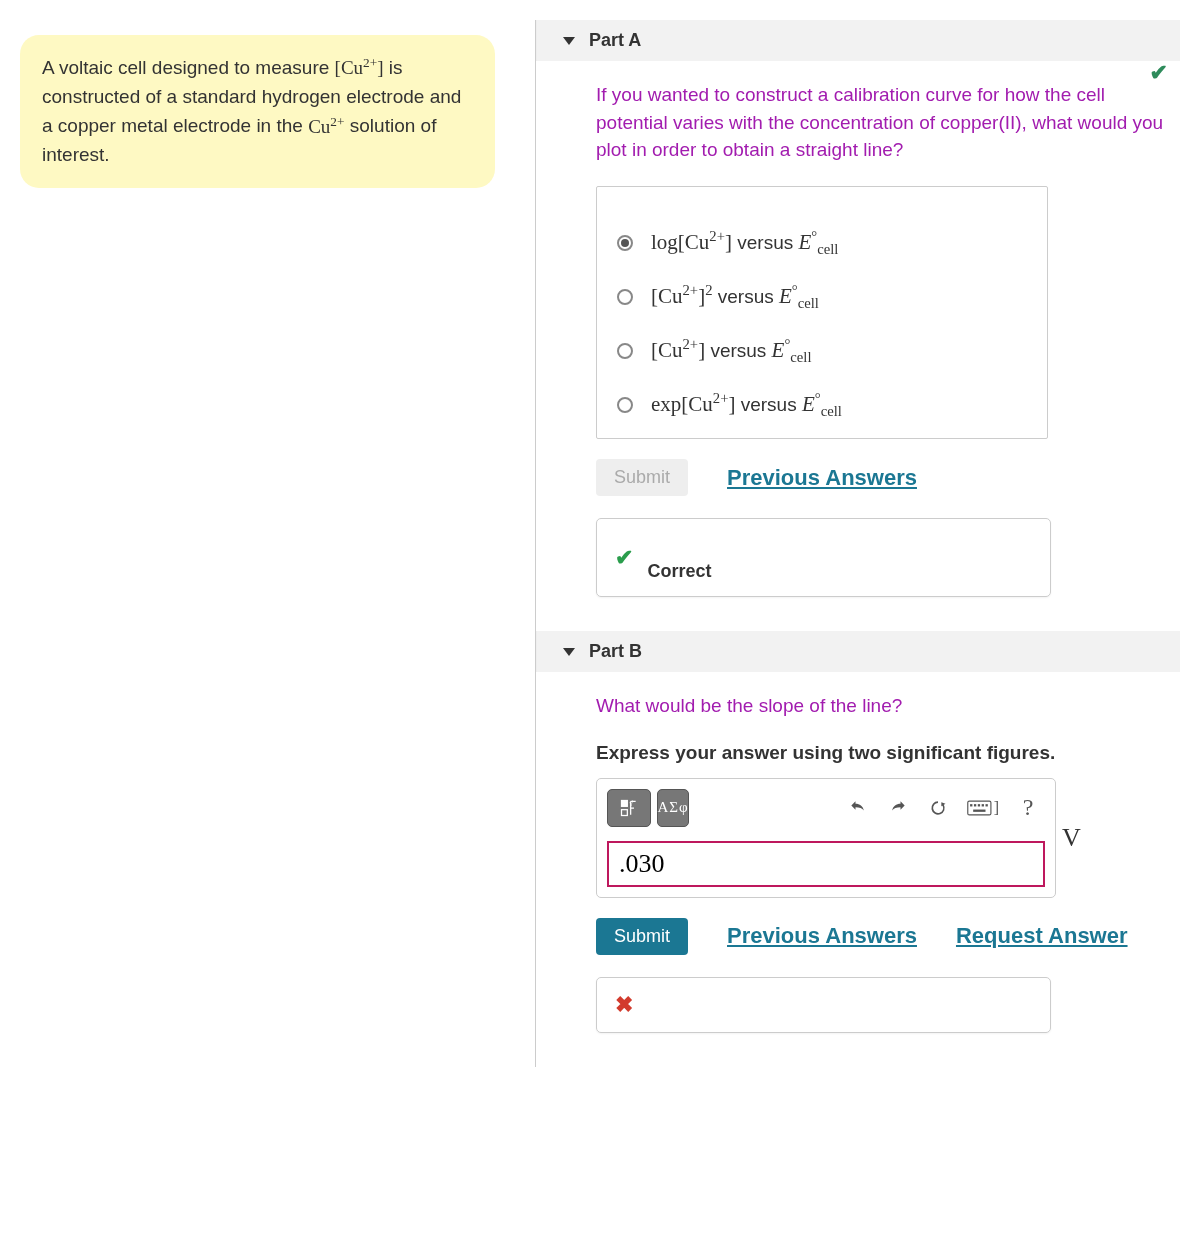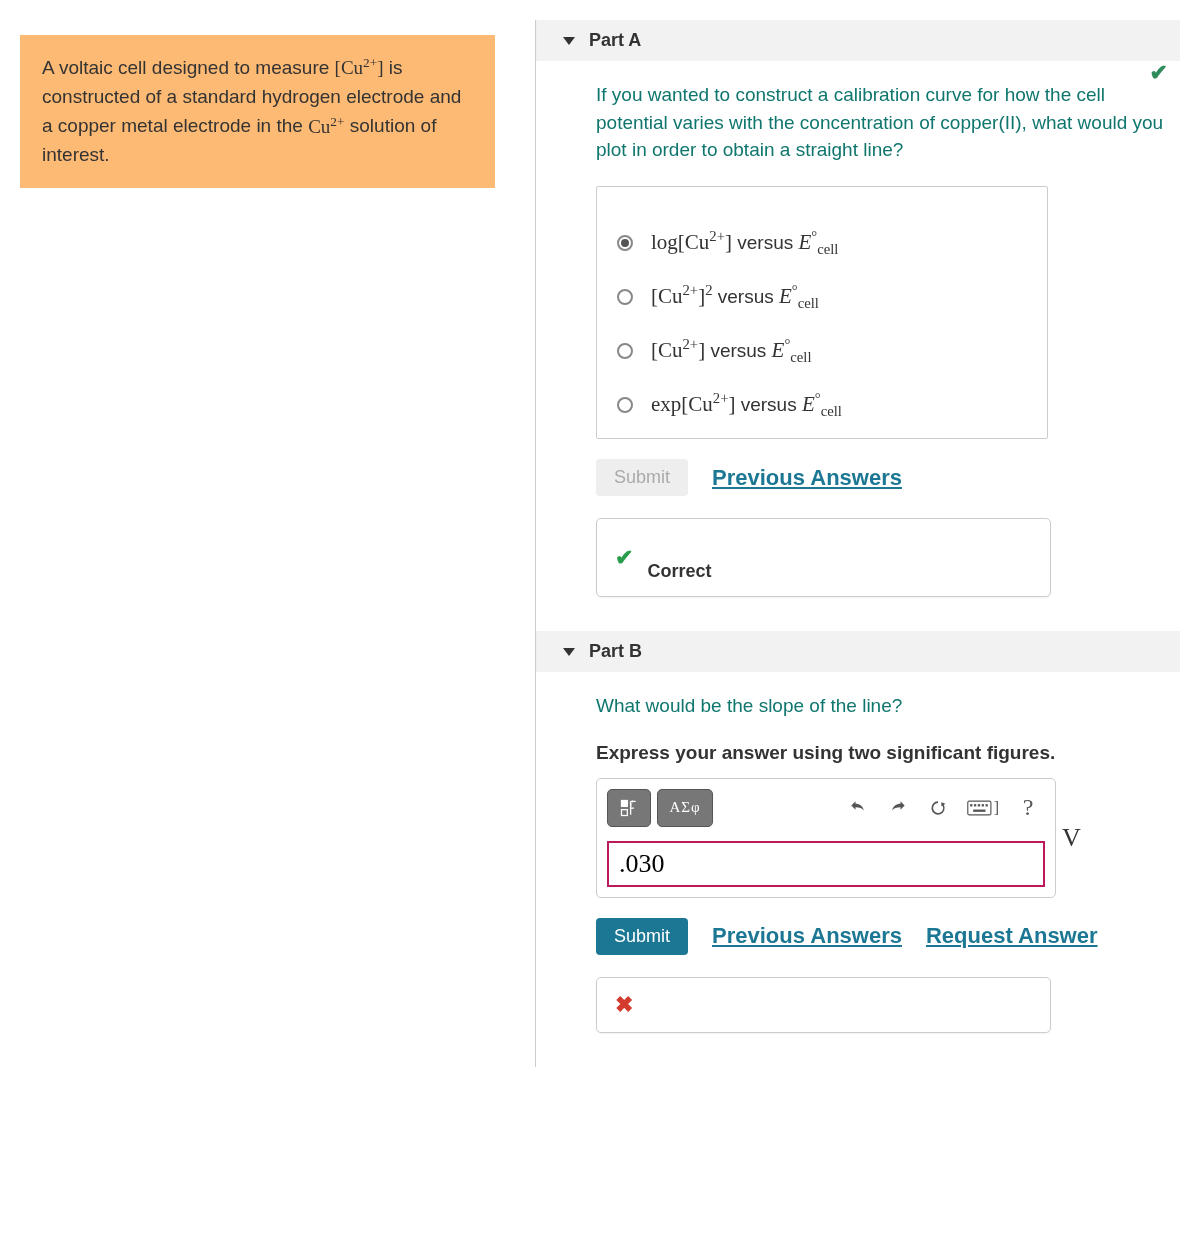--- a/index.html
+++ b/index.html
@@ -19,26 +19,27 @@
   .left-col {
     width: 475px;
     flex-shrink: 0;
   }
   .right-col {
     flex: 1;
     border-left: 1px solid #ccc;
     padding-left: 0;
   }
   .intro-box {
-    background: #fdba74;
+    background: #fef9c3;
     padding: 18px 22px;
     color: #333;
     font-size: 19px;
     line-height: 1.5;
     margin-top: 15px;
+    border-radius: 19px;
   }
   .math { font-family: "Times New Roman", serif; }
   .sup { font-size: 0.7em; vertical-align: super; }
   .sub { font-size: 0.7em; vertical-align: sub; }
   .part-header {
     background: #f2f2f2;
     padding: 10px 26px;
     display: flex;
     align-items: center;
     gap: 14px;
@@ -62,21 +63,21 @@
     font-size: 22px;
     font-weight: bold;
   }
   .part-body {
     padding: 20px 0 34px 60px;
   }
   .question-text {
     font-size: 19px;
     line-height: 1.45;
     margin-bottom: 22px;
-    color: #0f766e;
+    color: #a21caf;
     padding-right: 10px;
   }
   .hint-text {
     font-weight: bold;
     font-size: 19px;
     margin-bottom: 14px;
   }
   .options-box {
     border: 1px solid #ccc;
     border-radius: 2px;
@@ -103,21 +104,21 @@
     width: 8px; height: 8px;
     background: #555;
     border-radius: 50%;
   }
   .ecell {
     font-style: italic;
   }
   .btn-row {
     display: flex;
     align-items: center;
-    gap: 24px;
+    gap: 39px;
     margin-top: 20px;
   }
   .btn {
     padding: 8px 18px;
     font-size: 18px;
     border-radius: 4px;
     border: none;
     cursor: pointer;
   }
   .btn-disabled {
@@ -197,21 +198,21 @@
     font-size: 17px;
     cursor: pointer;
     font-family: "Times New Roman", serif;
   }
   .tool-btn.light {
     background: transparent;
     color: #555;
     border: none;
     width: 34px;
   }
-  .tool-btn.wide { width:56px; font-size:15px; letter-spacing:1px;}
+  .tool-btn.wide { width:32px; font-size:15px; letter-spacing:1px;}
   .input-row {
     display: flex;
     align-items: center;
     gap: 8px;
   }
   .answer-input {
     width: 100%;
     border: 2px solid #be185d;
     font-size: 26px;
     padding: 6px 10px;

